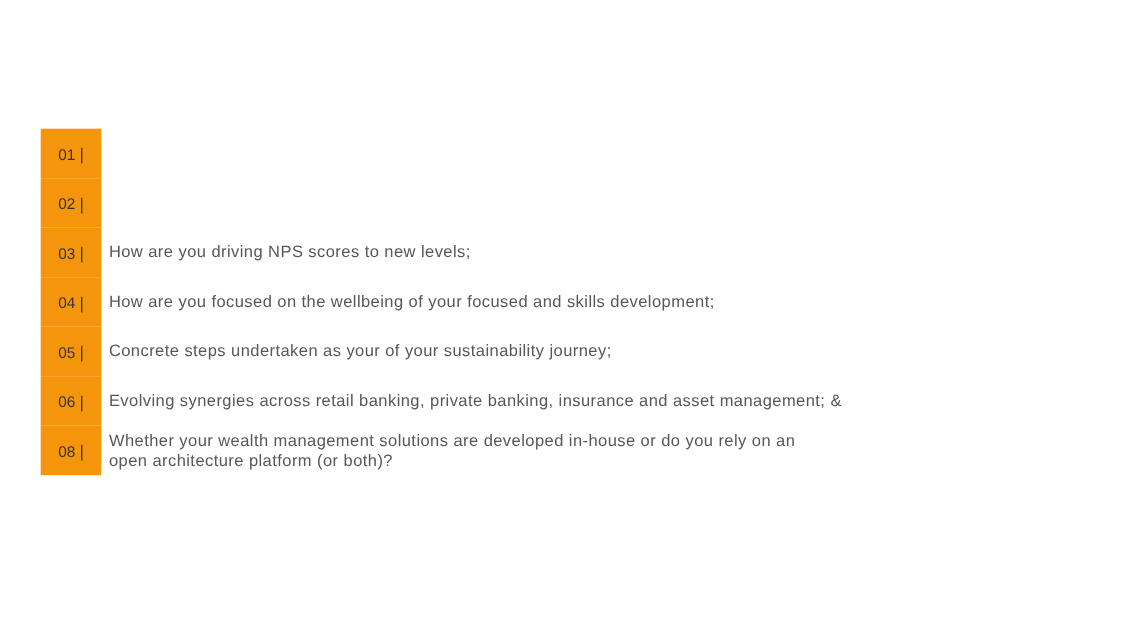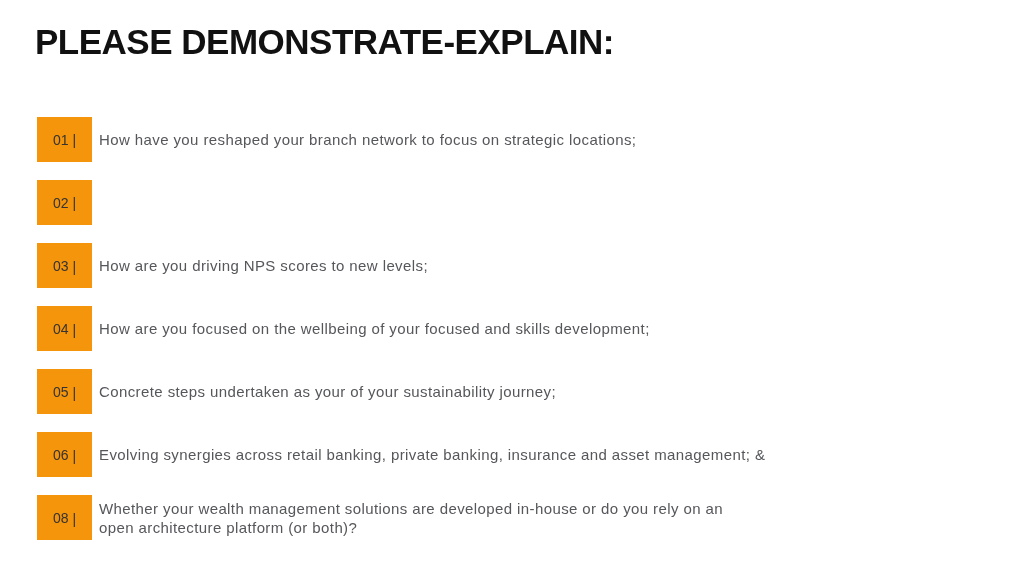--- a/index.html
+++ b/index.html
@@ -32,21 +32,20 @@
     letter-spacing:-0.5px;
     color:var(--title);
     white-space:nowrap;
   }
   .list{
     position:absolute;
     left:37px;
     top:117px;
     display:flex;
     flex-direction:column;
-    gap:18px;
   }
   .row{
     display:flex;
     align-items:center;
   }
   .badge{
     width:55px;
     height:45px;
     flex:0 0 55px;
     background:var(--badge);
@@ -70,28 +69,26 @@
     letter-spacing:0.4px;
     color:var(--body);
     max-width:720px;
     white-space:pre-line;
   }
 </style>
 </head>
 <body>
 
 <div class="slide">
-  <h1 class="title">PLEASE DEMONSTRATE-EXPLAIN:</h1>
   <div class="list">
   <div class="row">
     <div class="badge">
           <span>01</span>
           <span class="sep">|</span>
         </div>
-    <div class="text">How have you reshaped your branch network to focus on strategic locations;</div>
   </div>
 
   <div class="row">
     <div class="badge">
           <span>02</span>
           <span class="sep">|</span>
         </div>
   </div>
 
   <div class="row">

